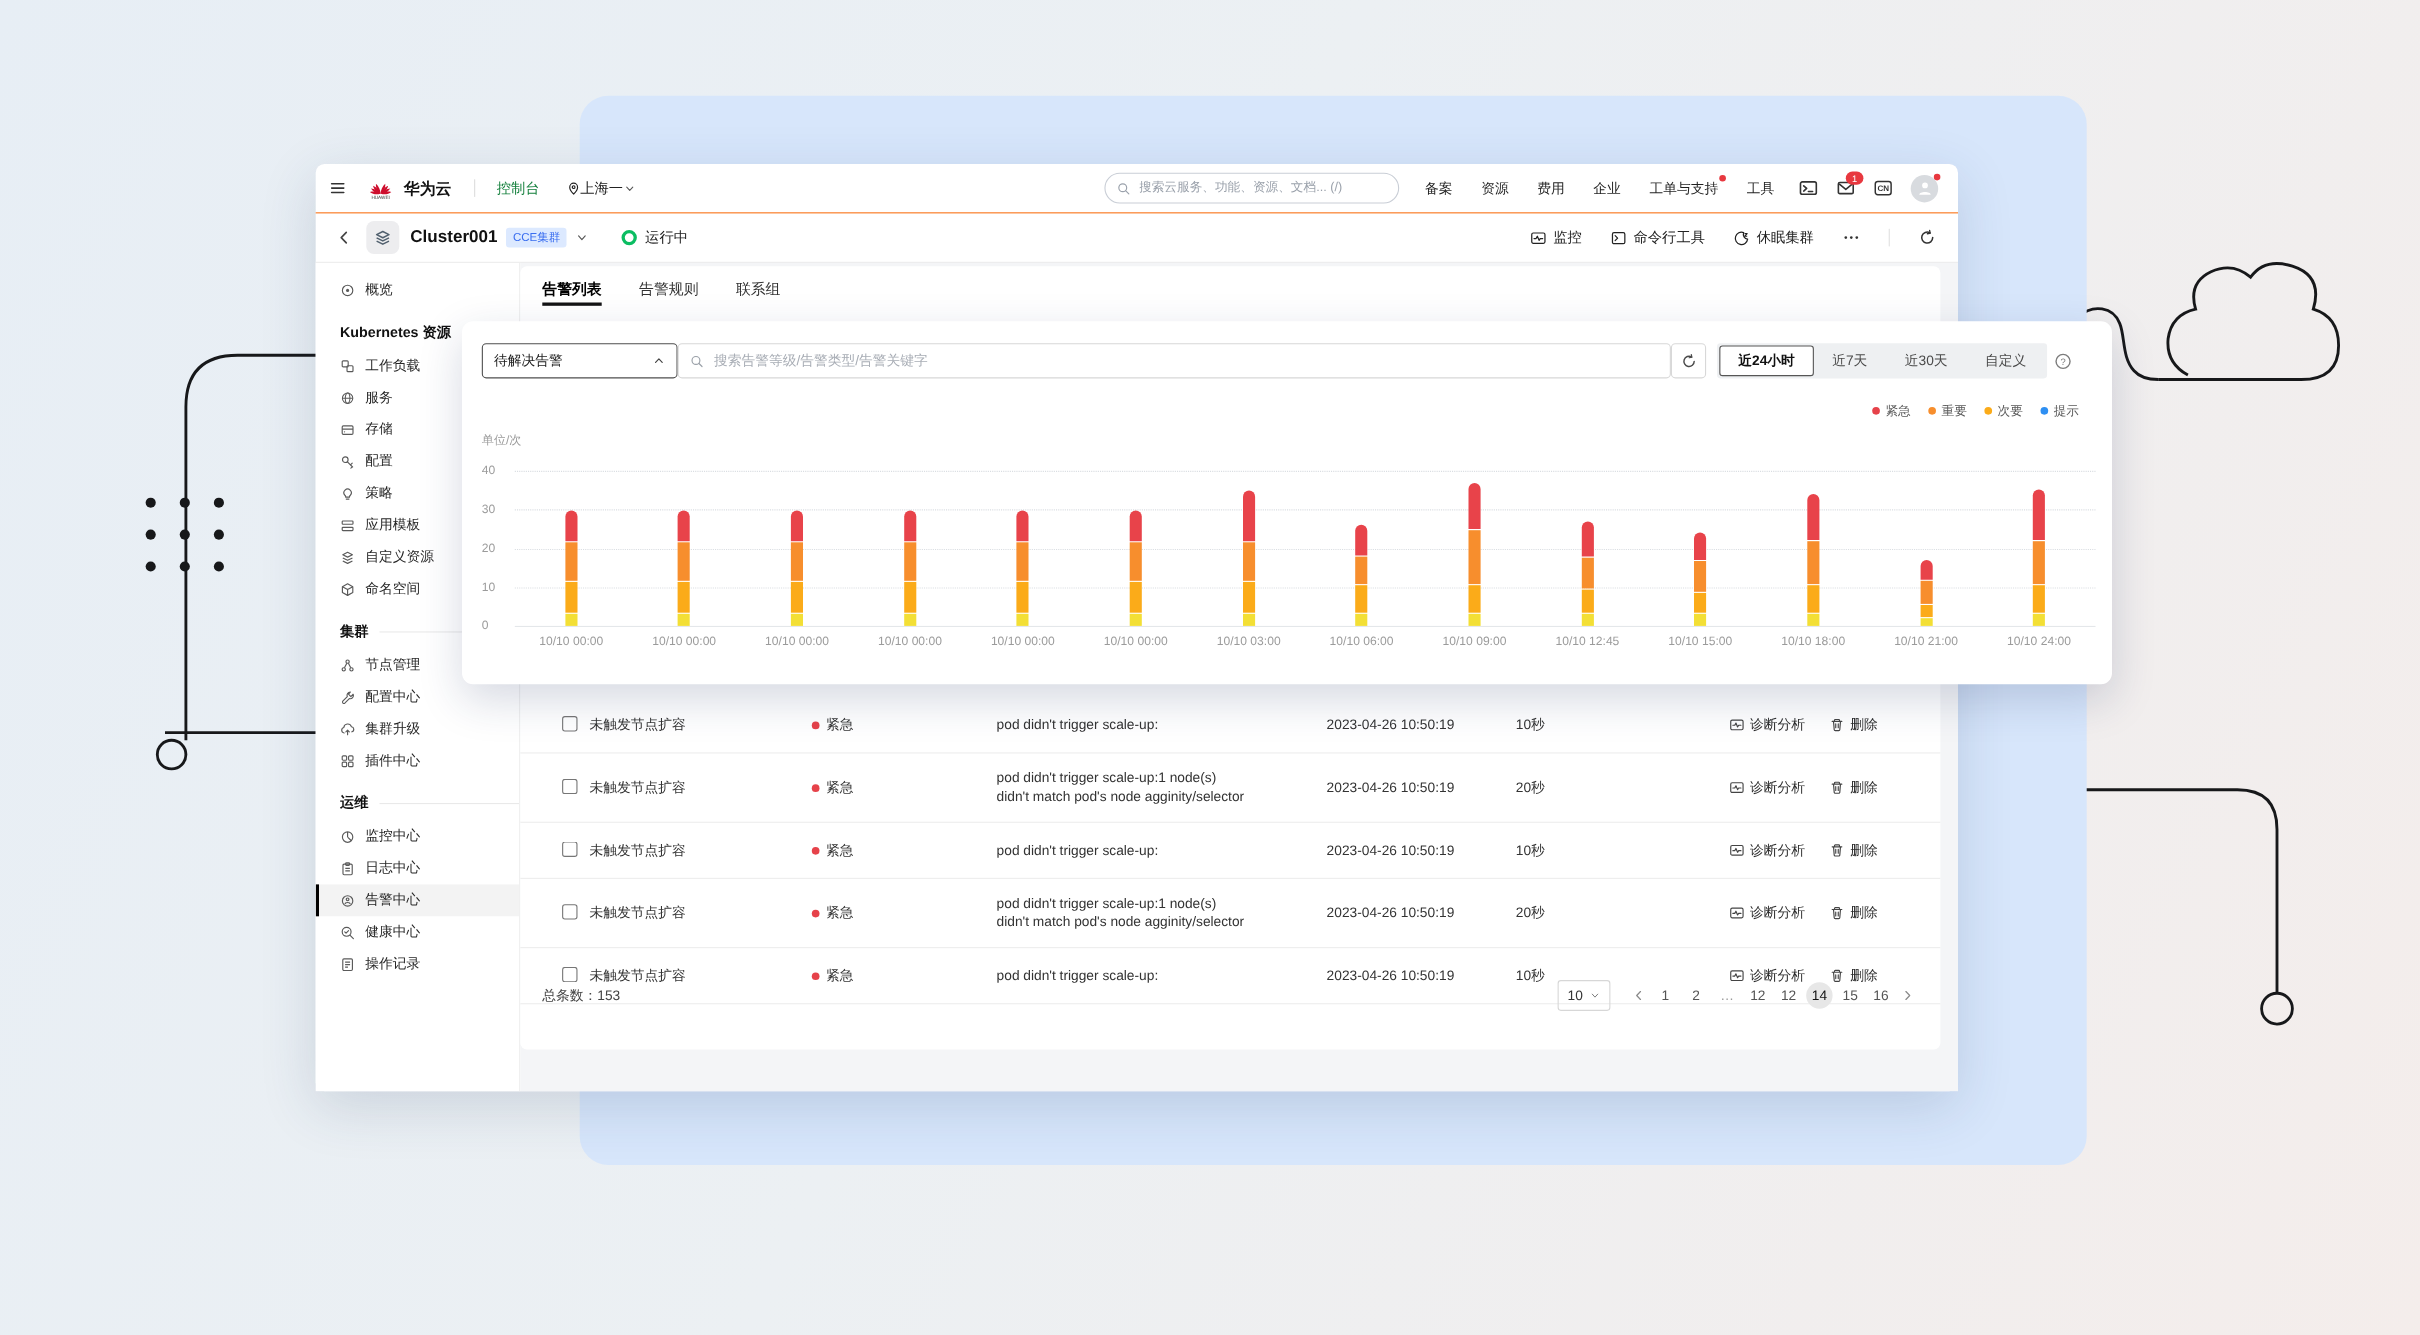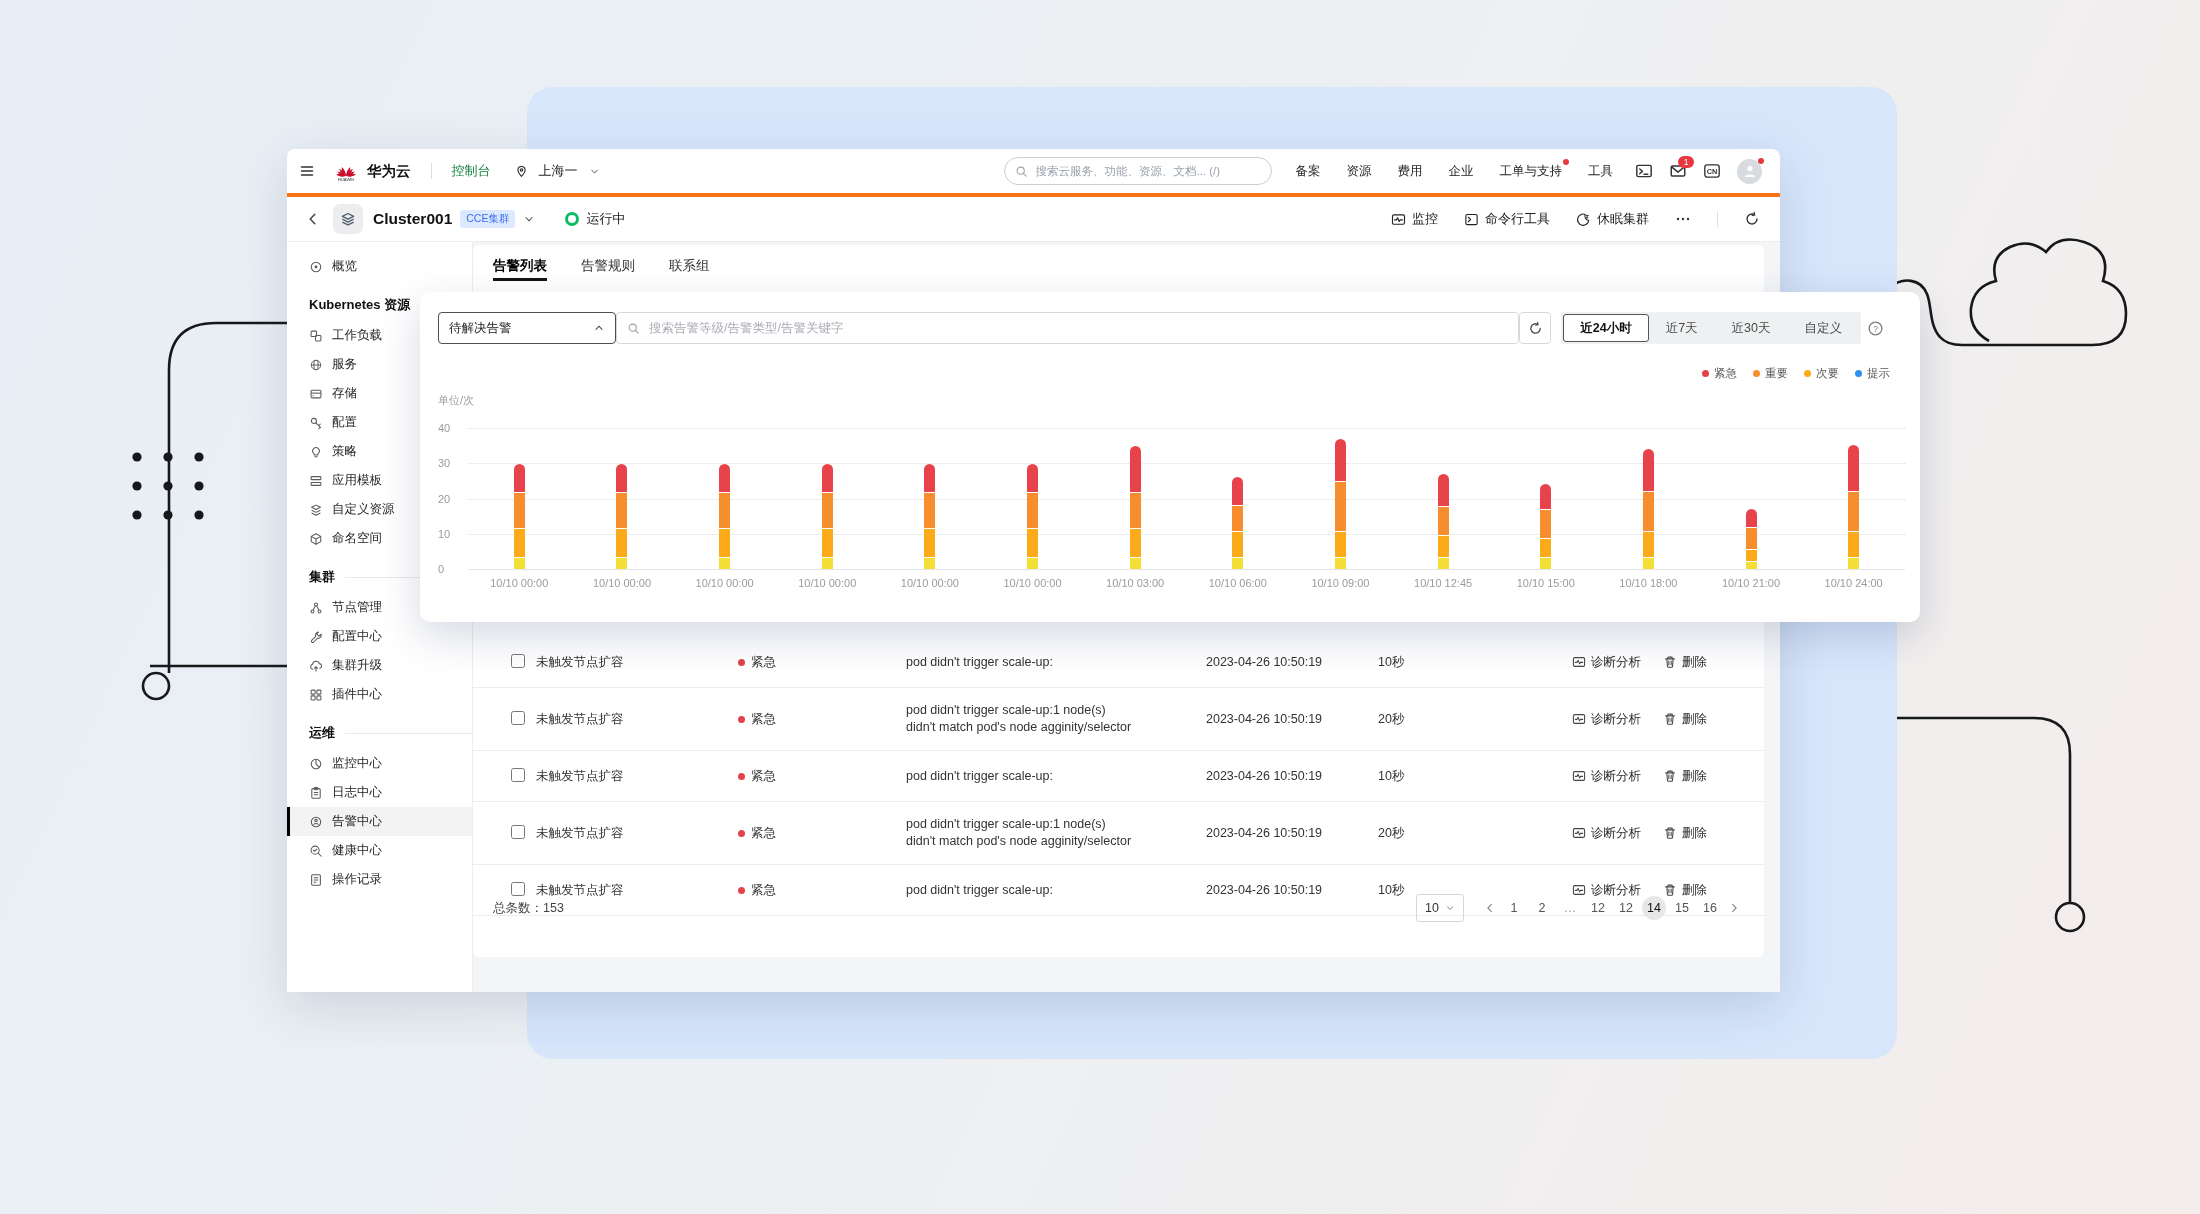--- a/index.html
+++ b/index.html
@@ -13,27 +13,27 @@
   svg.deco{position:absolute;inset:0;z-index:1;}
   .blue-panel{position:absolute;left:527px;top:87px;width:1370px;height:972px;border-radius:26px;background:#d7e6fb;z-index:2;}
 
   
   .window{position:absolute;left:287px;top:149px;width:1493px;height:843px;background:#fff;border-radius:8px;z-index:3;
     box-shadow:0 14px 50px rgba(40,60,100,.16);display:flex;flex-direction:column;}
   .icon{display:inline-block;vertical-align:middle;}
   svg.ic{width:16px;height:16px;display:block;}
 
   
-  .topbar{height:44px;flex:0 0 44px;display:flex;align-items:center;border-bottom:4px solid #f97316;}
+  .topbar{height:44px;flex:0 0 44px;display:flex;align-items:center;border-bottom:1px solid #f97316;}
   .hamburger{margin-left:12px;color:#333;cursor:pointer;}
   .brand-logo{margin-left:18px;}
   .brand-name{margin-left:8px;font-size:14.5px;font-weight:bold;color:#111;}
   .top-div{width:1px;height:16px;background:#ddd;margin:0 20px;}
   .console-label{font-size:13px;color:#15803d;}
-  .region{display:flex;align-items:center;margin-left:24px;gap:11px;font-size:13px;color:#222;text-align:right;}
+  .region{display:flex;align-items:center;margin-left:24px;gap:0;font-size:13px;color:#222;text-align:right;}
   .topbar-right{margin-left:auto;display:flex;align-items:center;margin-right:18px;}
   .top-search{display:flex;align-items:center;gap:6px;width:246px;height:26px;border:1px solid #c9ced6;border-radius:14px;padding:0 10px;background:#fff;color:#9aa1ab;}
   .top-search input{border:none;outline:none;flex:1;font-size:11.5px;color:#444;background:transparent;font-family:inherit;}
   .top-search input::placeholder{color:#9aa1ab;}
   .top-links{display:flex;align-items:center;gap:26px;margin-left:24px;}
   .top-link{font-size:12.5px;color:#1f1f1f;position:relative;cursor:pointer;white-space:nowrap;}
   .top-link .sup-dot{position:absolute;top:-4px;right:-7px;width:6px;height:6px;border-radius:50%;background:#e8383f;}
   .top-icons{display:flex;align-items:center;gap:16px;margin-left:22px;color:#333;}
   .ticon{position:relative;cursor:pointer;}
   .badge{position:absolute;top:-6px;right:-7px;min-width:12px;height:12px;border-radius:7px;background:#e8383f;color:#fff;font-size:8.5px;line-height:12px;text-align:center;padding:0 2px;}

